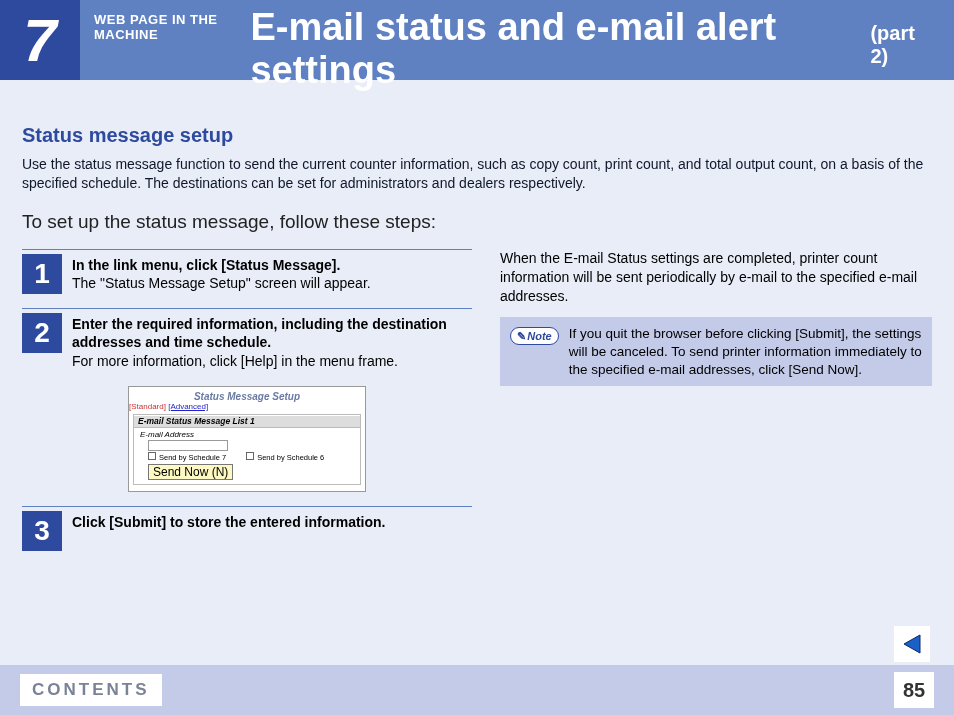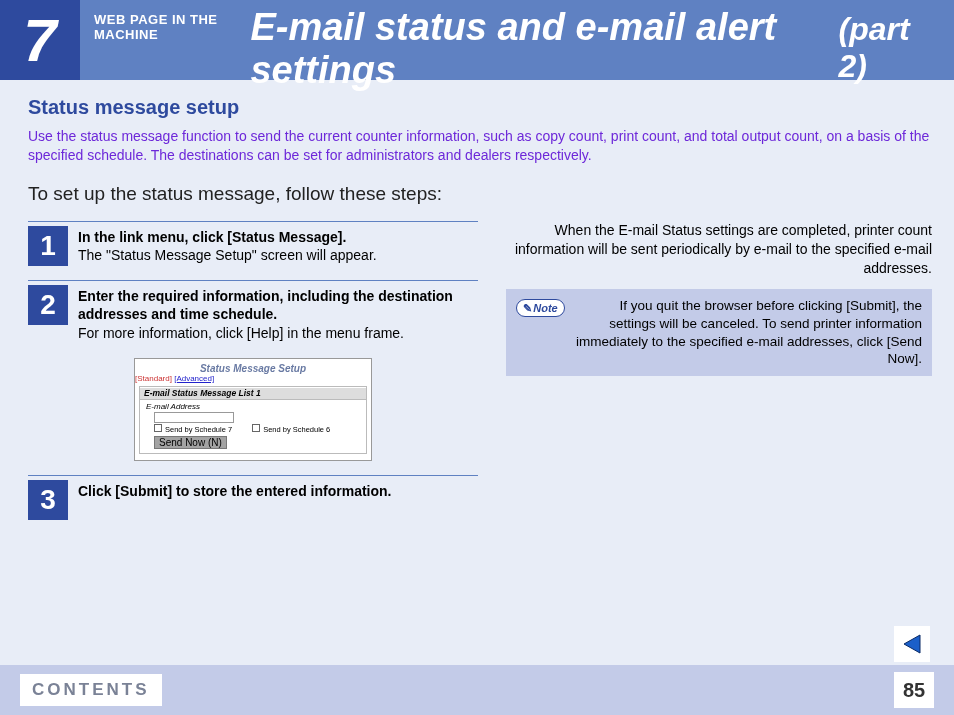--- a/index.html
+++ b/index.html
@@ -46,54 +46,54 @@
   }
   .header-main {
     color: #fff;
     font-size: 38px;
     font-weight: bold;
     margin-top: -2px;
     display: flex;
     justify-content: flex-start;
     align-items: baseline;
     width: 100%;
-    font-style: italic;
   }
   .header-part {
     color: #fff;
-    font-size: 32px;
+    font-size: 20px;
     font-weight: bold;
     margin-right: 8px;
   }
   .content {
-    padding: 16px 22px 0 28px;
+    padding: 16px 22px 0 22px;
+    margin-top: 28px;
   }
   .section-title {
     color: #2e4a9e;
     font-size: 20px;
     font-weight: bold;
     margin-bottom: 8px;
   }
   .intro {
     font-size: 14px;
-    color: #6d28d9;
+    color: #0f172a;
     line-height: 1.35;
     margin-bottom: 18px;
   }
   .setup-line {
     font-size: 19px;
     color: #222;
     margin-bottom: 16px;
   }
   .columns {
     display: flex;
     gap: 28px;
   }
   .col-left { width: 450px; }
-  .col-right { flex: 1; text-align: right; }
+  .col-right { flex: 1; }
   .step {
     display: flex;
     border-top: 1px solid #5f81c2;
     padding-top: 0;
     margin-bottom: 6px;
   }
   .step-num {
     width: 40px;
     height: 40px;
     background: #2e4a9e;
@@ -164,23 +164,23 @@
     display: flex;
     gap: 20px;
     padding: 0 14px;
     font-size: 7.5px;
     align-items: center;
   }
   .ss-check-box {
     width: 8px; height: 8px; border: 1px solid #666; display: inline-block; margin-right: 3px;
   }
   .ss-button {
-    font-size: 10px;
+    font-size: 12px;
     border: 1px solid #777;
-    background: #a3a3a3;
+    background: #fef9c3;
     padding: 0 4px;
     margin: 2px 0 0 14px;
     display: inline-block;
   }
   .right-text {
     font-size: 14px;
     line-height: 1.35;
     margin-bottom: 12px;
   }
   .note-box {

